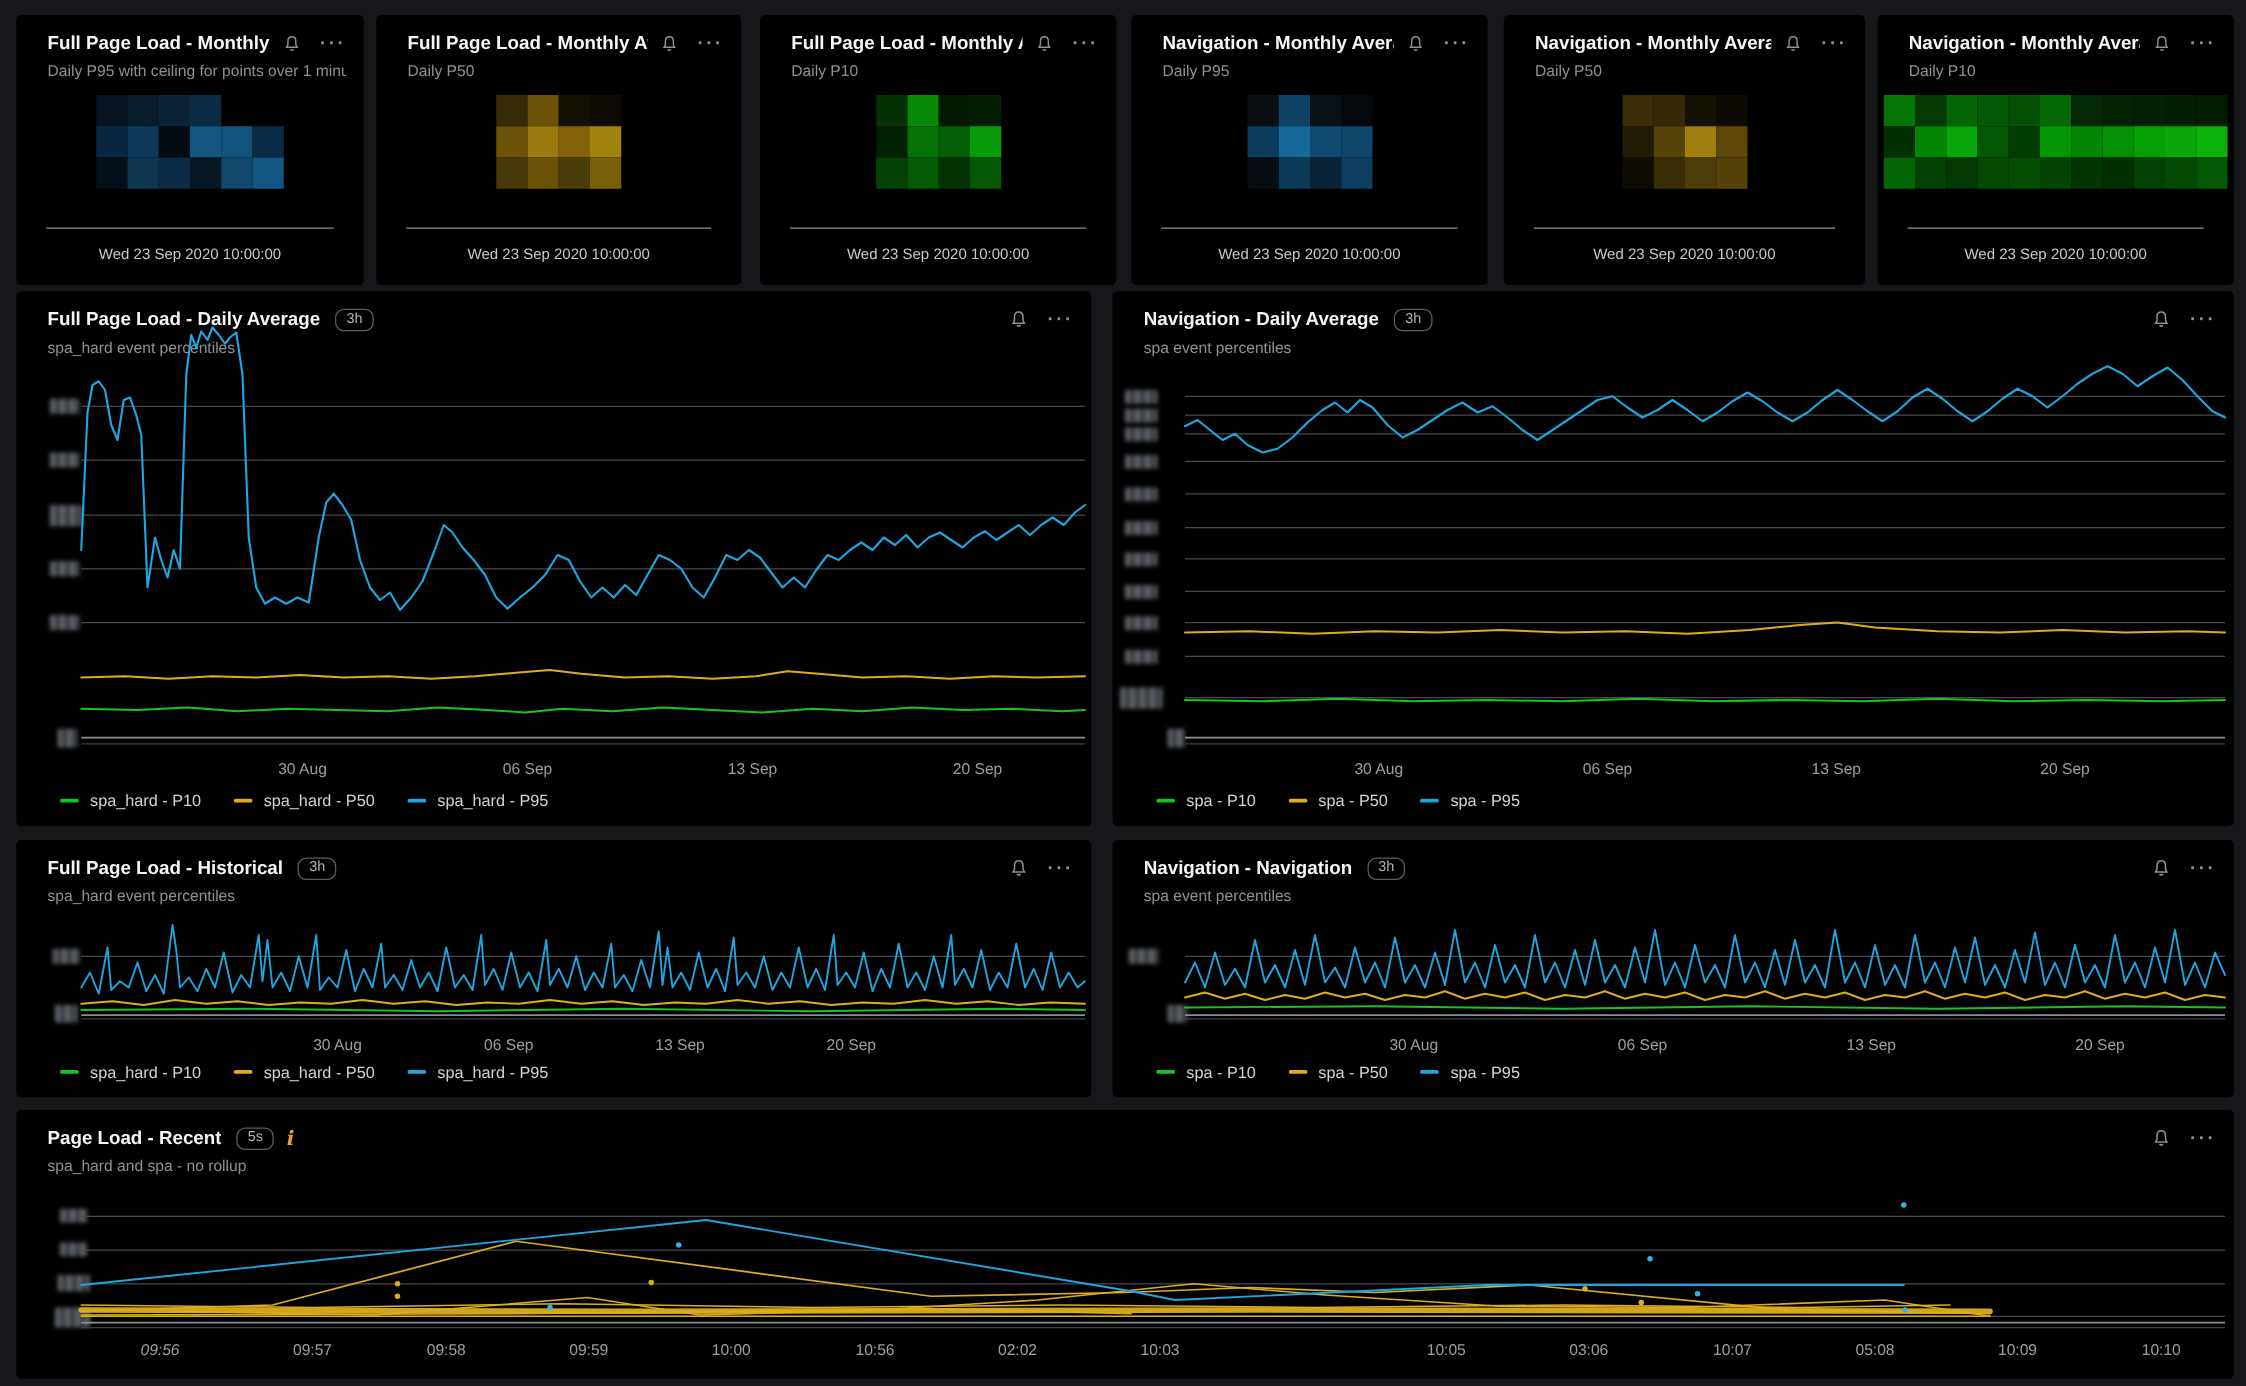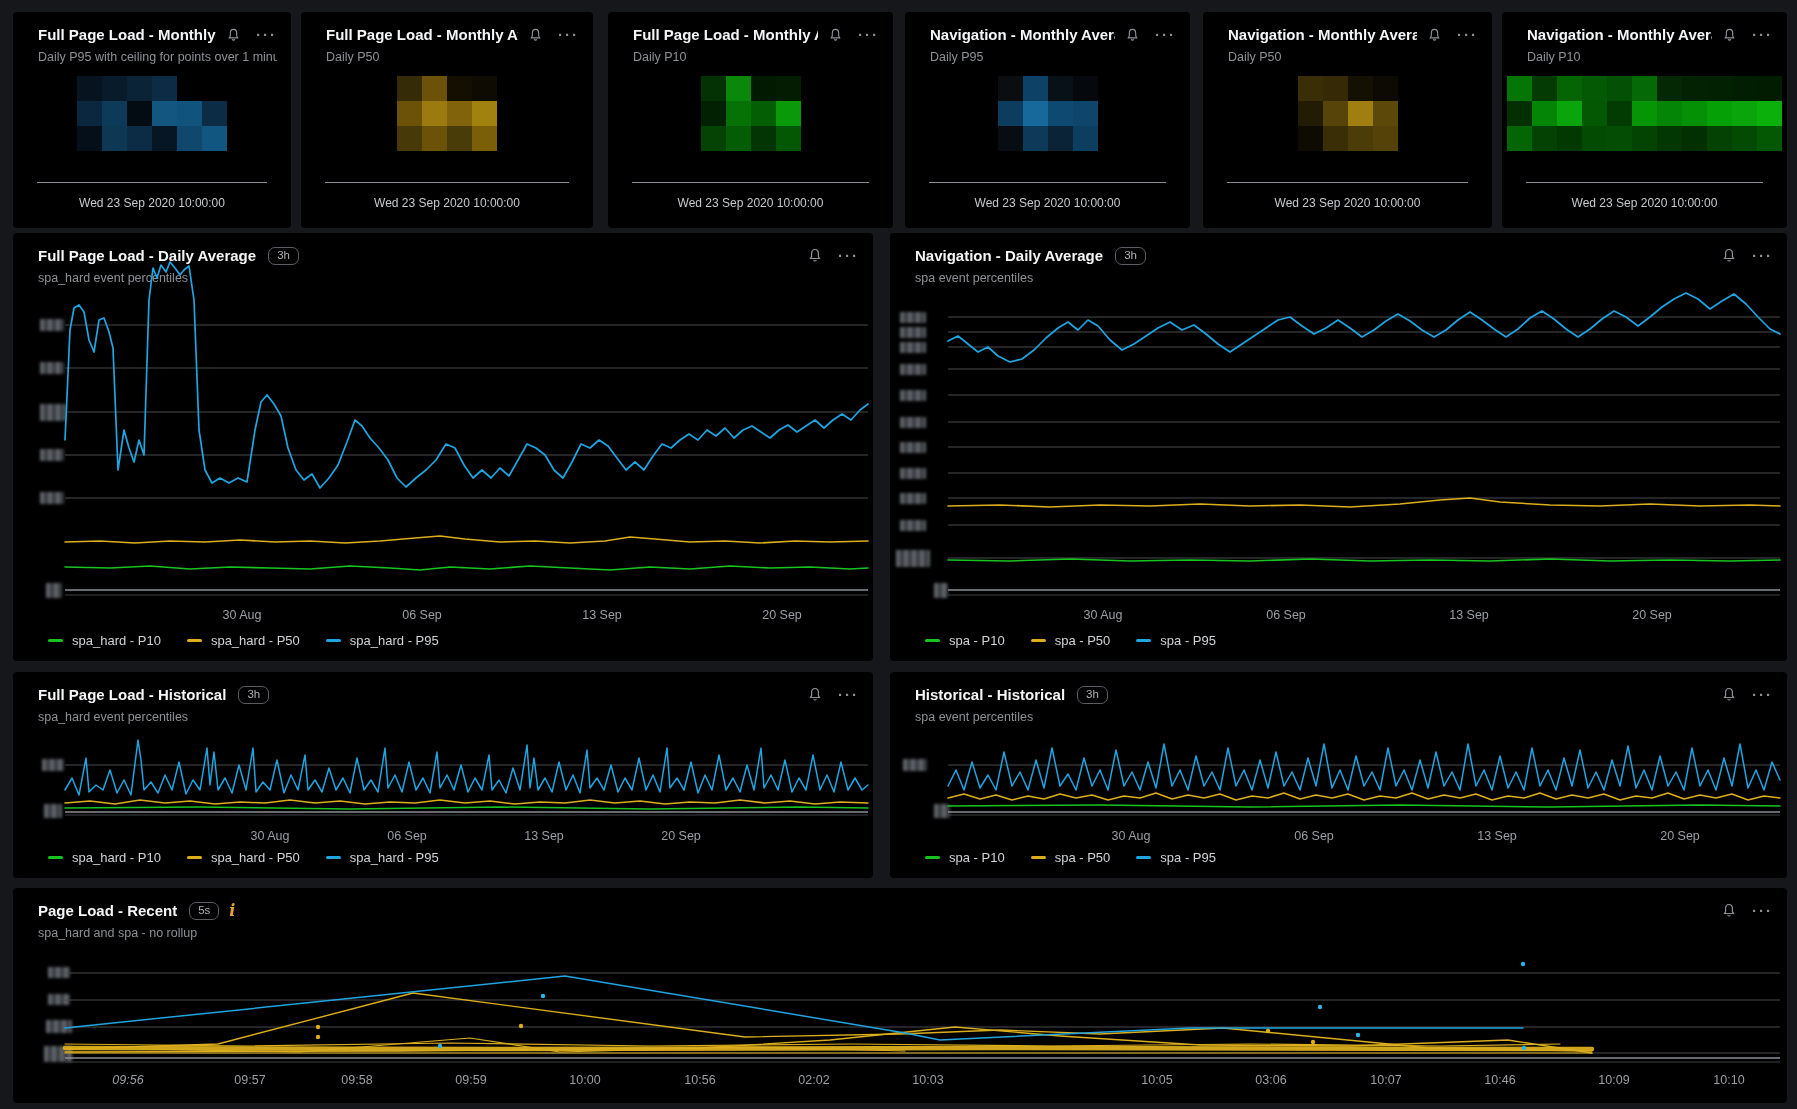--- a/index.html
+++ b/index.html
@@ -85,21 +85,21 @@
       <span class="xlab" style="left: 357px; top: 1073px;">09:58</span>
       <span class="xlab" style="left: 471px; top: 1073px;">09:59</span>
       <span class="xlab" style="left: 585px; top: 1073px;">10:00</span>
       <span class="xlab" style="left: 700px; top: 1073px;">10:56</span>
       <span class="xlab" style="left: 814px; top: 1073px;">02:02</span>
       <span class="xlab" style="left: 928px; top: 1073px;">10:03</span>
       <span class="xlab" style="left: 1043px; top: 1113px; font-weight: bold;">10:04</span>
       <span class="xlab" style="left: 1157px; top: 1073px;">10:05</span>
       <span class="xlab" style="left: 1271px; top: 1073px;">03:06</span>
       <span class="xlab" style="left: 1386px; top: 1073px;">10:07</span>
-      <span class="xlab" style="left: 1500px; top: 1073px;">10:46</span>
+      <span class="xlab" style="left: 1500px; top: 1073px;">05:08</span>
       <span class="xlab" style="left: 1614px; top: 1073px;">10:09</span>
       <span class="xlab" style="left: 1729px; top: 1073px;">10:10</span>
     </div>
 
   <section class="panel" style="left:13px;top:12px;width:278px;height:216px">
     <div class="phead">
         <span class="ptitle">Full Page Load - Monthly Ave…</span>
       <span class="icons">
           <span>
             <svg class="bell" width="15" height="16" viewBox="0 0 16 16">
@@ -438,21 +438,21 @@
         </span>
       <span class="litem">
           <i class="sw" style="background: rgb(31, 165, 224);"></i>
           <span>spa_hard - P95</span>
         </span>
     </div>
   </section>
 
   <section class="panel" style="left:890px;top:672px;width:897px;height:206px">
     <div class="phead">
-        <span class="ptitle">Historical - Historical</span>
+        <span class="ptitle">Navigation - Navigation</span>
       <span class="badge">3h</span>
       <span class="icons">
           <span>
             <svg class="bell" width="16" height="17" viewBox="0 0 16 16">
               <path d="M8 2C5.6 2 4.6 4 4.6 6v3l-1.1 2h9l-1.1-2V6C11.4 4 10.4 2 8 2Z" fill="none" stroke="#8e9297" stroke-width="1.2"></path>
               <path d="M6.7 12.6a1.4 1.4 0 0 0 2.6 0" fill="none" stroke="#8e9297" stroke-width="1.2"></path>
             </svg>
           </span>
       <span class="dots">···</span>
         </span>

